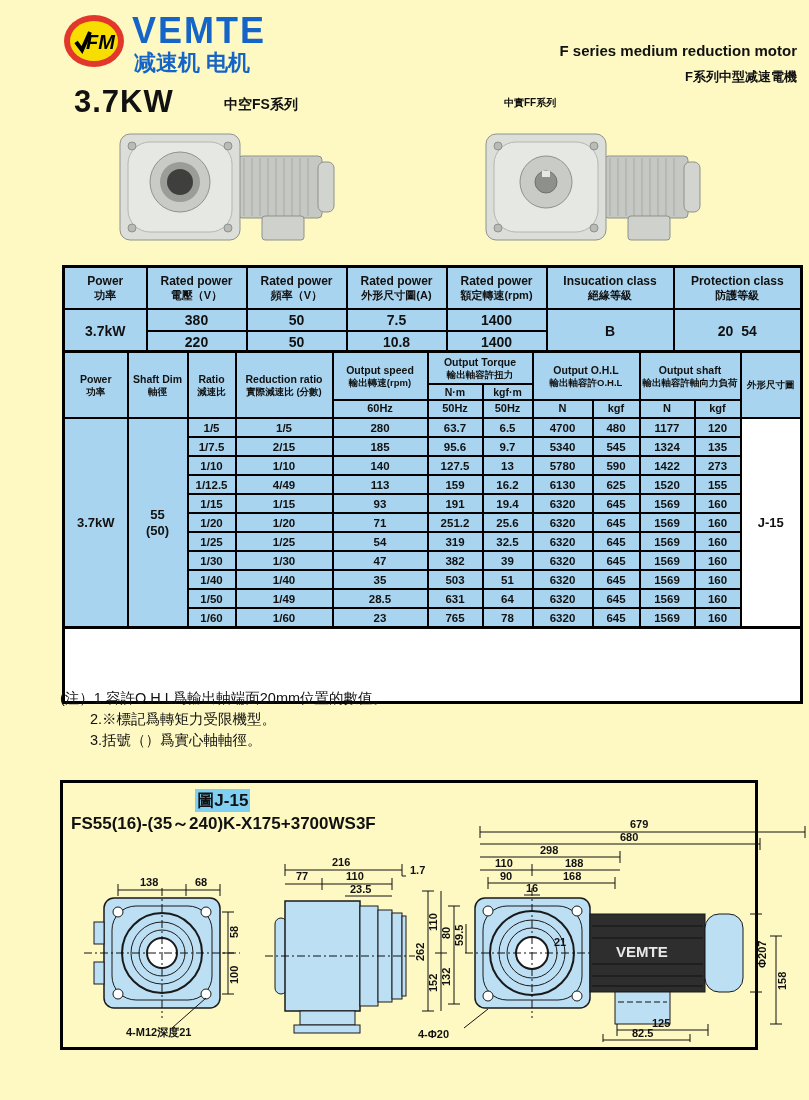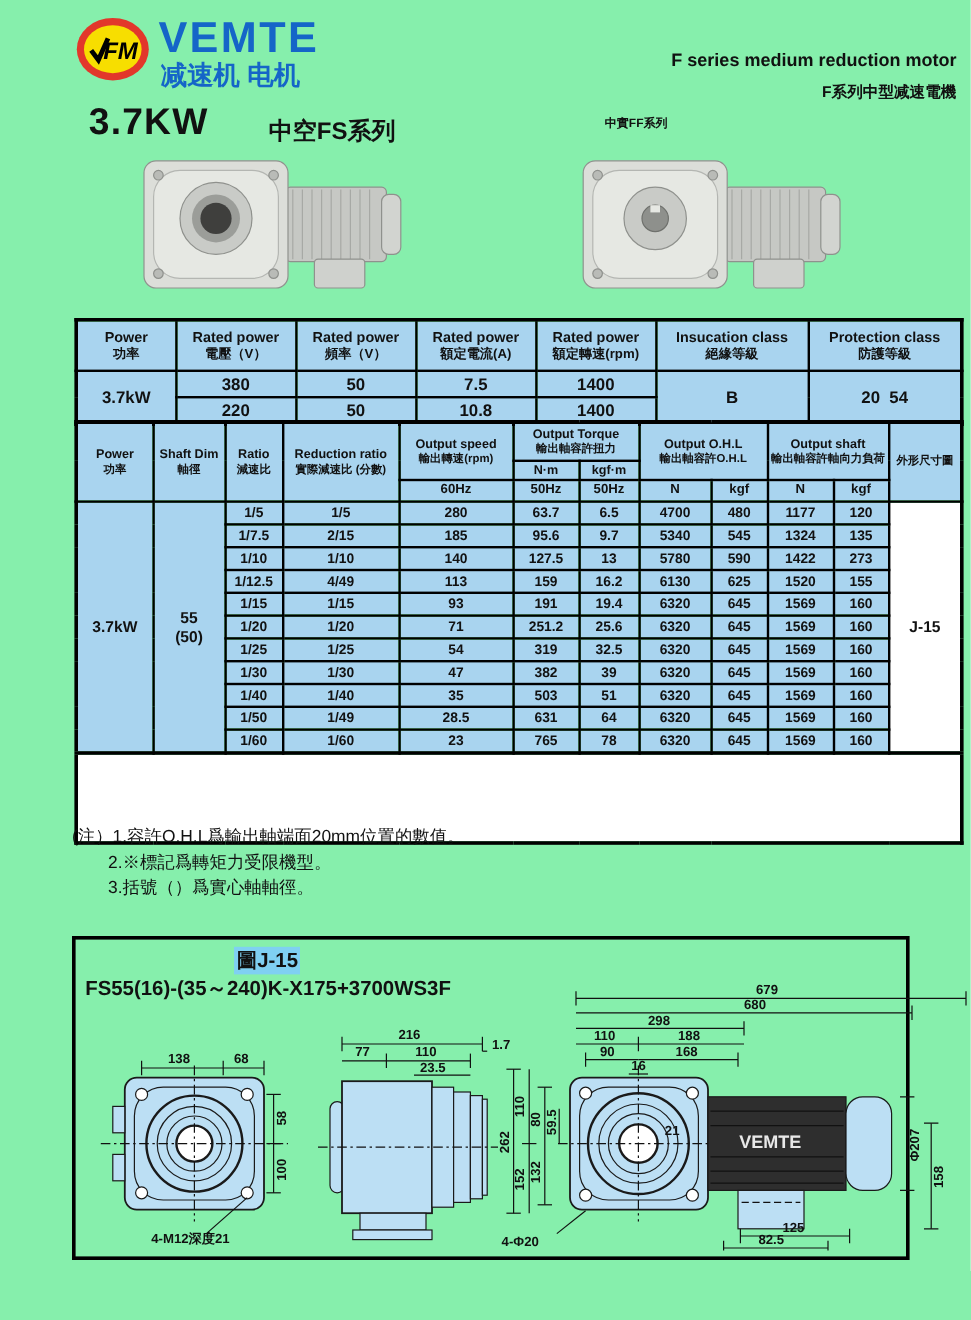--- a/index.html
+++ b/index.html
@@ -1,27 +1,27 @@
 <!DOCTYPE html>
 <html><head>
 <meta charset="utf-8">
 <style>
   html,body{margin:0;padding:0;background:#fff;}
-  .page{position:relative;width:809px;height:1100px;background:#86efac;
+  .page{position:relative;width:809px;height:1100px;background:#fef9c3;
         font-family:"Liberation Sans",sans-serif;color:#111;overflow:hidden;}
 
   
   .logo-wrap{position:absolute;left:62px;top:12px;width:64px;height:58px;}
   .brand{position:absolute;left:132px;top:10px;font-size:36px;font-weight:bold;
          color:#1565c8;letter-spacing:2px;}
   .brand-sub{position:absolute;left:134px;top:48px;font-size:22px;font-weight:bold;color:#1565c8;}
   .hdr-en{position:absolute;right:12px;top:42px;font-size:15px;font-weight:bold;text-align:right;}
   .hdr-zh{position:absolute;right:12px;top:68px;font-size:13px;font-weight:bold;text-align:right;padding-left:36px;}
   .power-title{position:absolute;left:74px;top:84px;font-size:31px;font-weight:bold;letter-spacing:1px;}
-  .series-left{position:absolute;left:224px;top:96px;font-size:20px;font-weight:bold;}
+  .series-left{position:absolute;left:224px;top:96px;font-size:14px;font-weight:bold;}
   .series-right{position:absolute;left:504px;top:96px;font-size:10px;font-weight:bold;}
   .photo{position:absolute;top:124px;}
   .photo.fs{left:112px;} .photo.ff{left:478px;}
 
   
   .tbl{border-collapse:collapse;table-layout:fixed;position:absolute;left:62px;}
   .tbl td,.tbl th{border:2px solid #000;background:#a9d4ef;text-align:center;
                   vertical-align:middle;padding:0;font-weight:bold;overflow:hidden;}
   .tbl{border:3px solid #000;}
   #table1{top:265px;width:738px;}
@@ -141,21 +141,21 @@
       <col style="width:100px">
         <col style="width:100px">
         <col style="width:127px">
         <col style="width:128px">
       </colgroup>
     <thead>
       <tr>
         <th><span>Power</span><span class="zh">功率</span></th>
         <th><span>Rated power</span><span class="zh">電壓（V）</span></th>
         <th><span>Rated power</span><span class="zh">頻率（V）</span></th>
-        <th><span>Rated power</span><span class="zh">額定電流(A)</span></th>
+        <th><span>Rated power</span><span class="zh">外形尺寸圖(A)</span></th>
         <th><span>Rated power</span><span class="zh">額定轉速(rpm)</span></th>
         <th><span>Insucation class</span><span class="zh">絕緣等級</span></th>
         <th><span>Protection class</span><span class="zh">防護等級</span></th>
       </tr>
     </thead>
     <tbody>
       <tr>
         <td rowspan="2">3.7kW</td>
         <td>380</td>
         <td>50</td>

